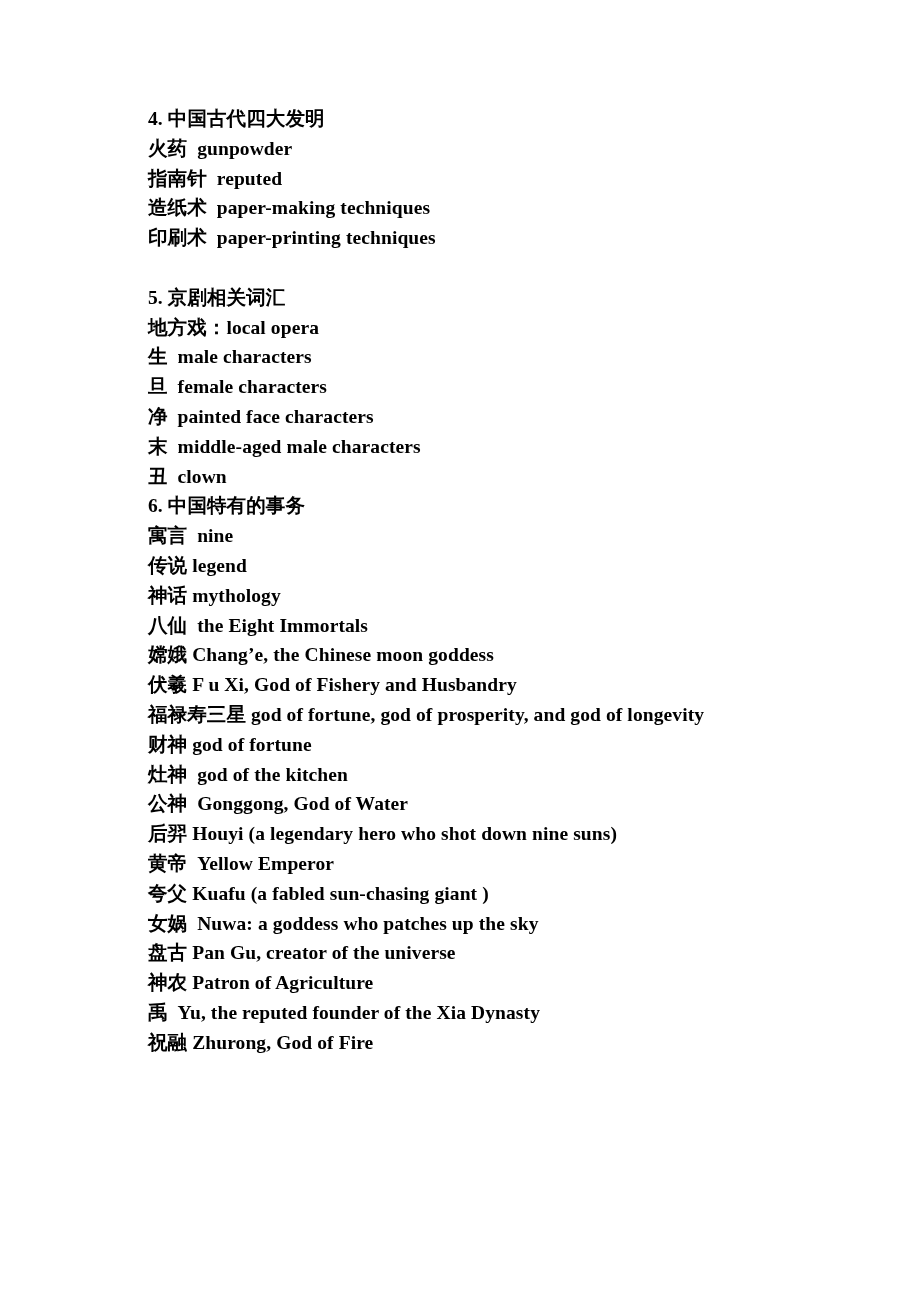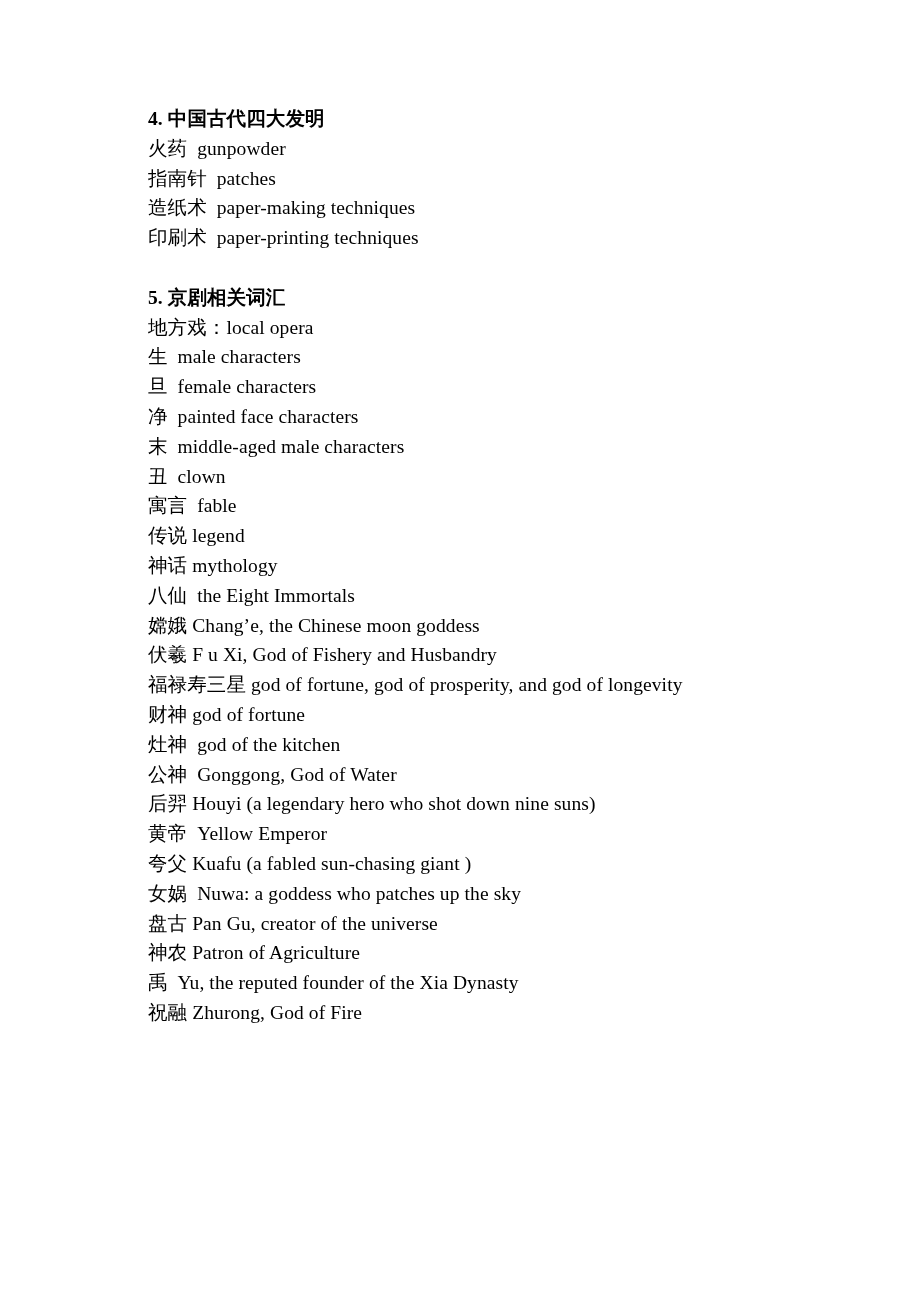--- a/index.html
+++ b/index.html
@@ -32,21 +32,21 @@
 
   .doc-body {
     width: 740px;
   }
 
   
   .line {
     display: block;
     font-size: 19.5px;
     line-height: 29.8px;
-    font-weight: normal;
+    font-weight: bold;
     white-space: pre;
     letter-spacing: 0.1px;
     color: #000000;
   }
 
   
   .line.heading {
     font-weight: bold;
   }
 
@@ -57,36 +57,37 @@
   }
 </style>
 </head>
 <body>
 
 <div class="page">
   <div class="doc-body" id="doc-body">
       <div class="section">
         <div class="line heading">4. 中国古代四大发明</div>
         <div class="line">火药  gunpowder</div>
-        <div class="line">指南针  patches</div>
+        <div class="line">指南针  reputed</div>
         <div class="line">造纸术  paper-making techniques</div>
         <div class="line">印刷术  paper-printing techniques</div>
       </div>
       <div class="spacer"></div>
       <div class="section">
         <div class="line heading">5. 京剧相关词汇</div>
         <div class="line">地方戏：local opera</div>
         <div class="line">生  male characters</div>
         <div class="line">旦  female characters</div>
         <div class="line">净  painted face characters</div>
         <div class="line">末  middle-aged male characters</div>
         <div class="line">丑  clown</div>
       </div>
       <div class="section">
-        <div class="line">寓言  fable</div>
+        <div class="line heading">6. 中国特有的事务</div>
+        <div class="line">寓言  nine</div>
         <div class="line">传说 legend</div>
         <div class="line">神话 mythology</div>
         <div class="line">八仙  the Eight Immortals</div>
         <div class="line">嫦娥 Chang’e, the Chinese moon goddess</div>
         <div class="line">伏羲 F u Xi, God of Fishery and Husbandry</div>
         <div class="line">福禄寿三星 god of fortune, god of prosperity, and god of longevity</div>
         <div class="line">财神 god of fortune</div>
         <div class="line">灶神  god of the kitchen</div>
         <div class="line">公神  Gonggong, God of Water</div>
         <div class="line">后羿 Houyi (a legendary hero who shot down nine suns)</div>

